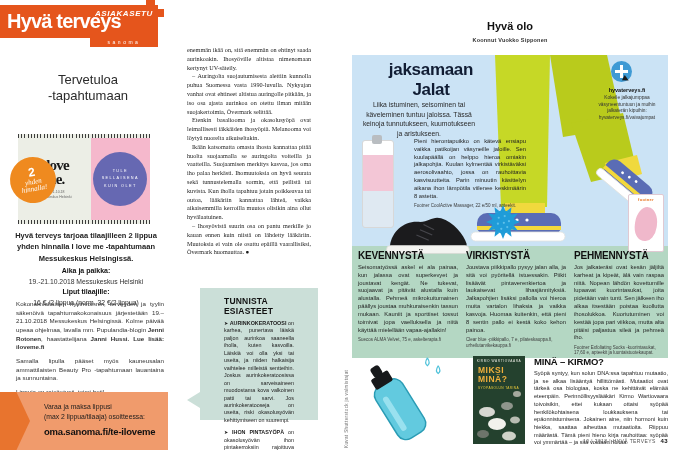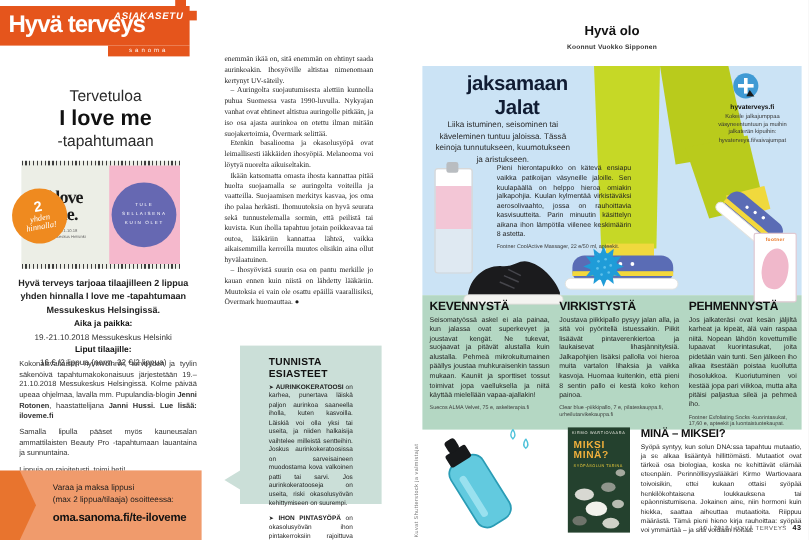--- a/index.html
+++ b/index.html
@@ -150,21 +150,20 @@
   <div class="abs masthead">
     <div class="masthead-logo">Hyvä terveys</div>
     <div class="masthead-tag">ASIAKASETU</div>
   </div>
   <div class="abs sanoma-strip">sanoma</div>
   <div class="abs px1"></div>
   <div class="abs px2"></div>
 
   <div class="abs welcome">
     <div class="w1">Tervetuloa</div>
-    <div class="w2">I love me</div>
     <div class="w3">-tapahtumaan</div>
   </div>
 
   <div class="abs ticket">
     <div class="perf top"></div>
     <div class="perf bot"></div>
     <div class="ticket-inner">
       <div class="ticket-left">
         <div class="ticket-logo">
           <div>i love</div>
@@ -357,21 +356,21 @@
     <ellipse cx="36" cy="80" rx="7" ry="4.5" fill="#cfd2c8"></ellipse>
   </svg>
   <div class="abs cover-author">KIRMO WARTIOVAARA</div>
   <div class="abs cover-title">
     <div>MIKSI</div>
     <div>MINÄ?</div>
   </div>
   <div class="abs cover-sub">SYÖPÄSOLUN TARINA</div>
 
   <div class="abs book-review">
-    <p class="book-heading">MINÄ – MIKSEI?</p>
+    <p class="book-heading">MINÄ – KIRMO?</p>
     <p class="book-text">Syöpä syntyy, kun solun DNA:ssa tapahtuu mutaatio, ja se alkaa lisääntyä hillittömästi. Mutaatiot ovat tärkeä osa biologiaa, koska ne kehittävät elämää eteenpäin. Perinnöllisyyslääkäri Kirmo Wartiovaara toivoisikin, ettei kukaan ottaisi syöpää henkilökohtaisena loukkauksena tai epäonnistumisena. Jokainen aine, niin hormoni kuin hiekka, saattaa aiheuttaa mutaatioita. Riippuu määrästä. Tämä pieni hieno kirja rauhoittaa: syöpää voi ymmärtää – ja sitä voidaan hoitaa.</p>
     <div class="book-credit">Kirmo Wartiovaara: Miksi minä? Syöpäsolun tarina. Duodecim 2018. 27 e.</div>
   </div>
 
   <div class="abs photo-credit">Kuvat Shutterstock ja valmistajat</div>
 
   <div class="abs page-footer">
     <span>10 | 2018 | HYVÄ TERVEYS</span>
     <b>43</b>
   </div>

